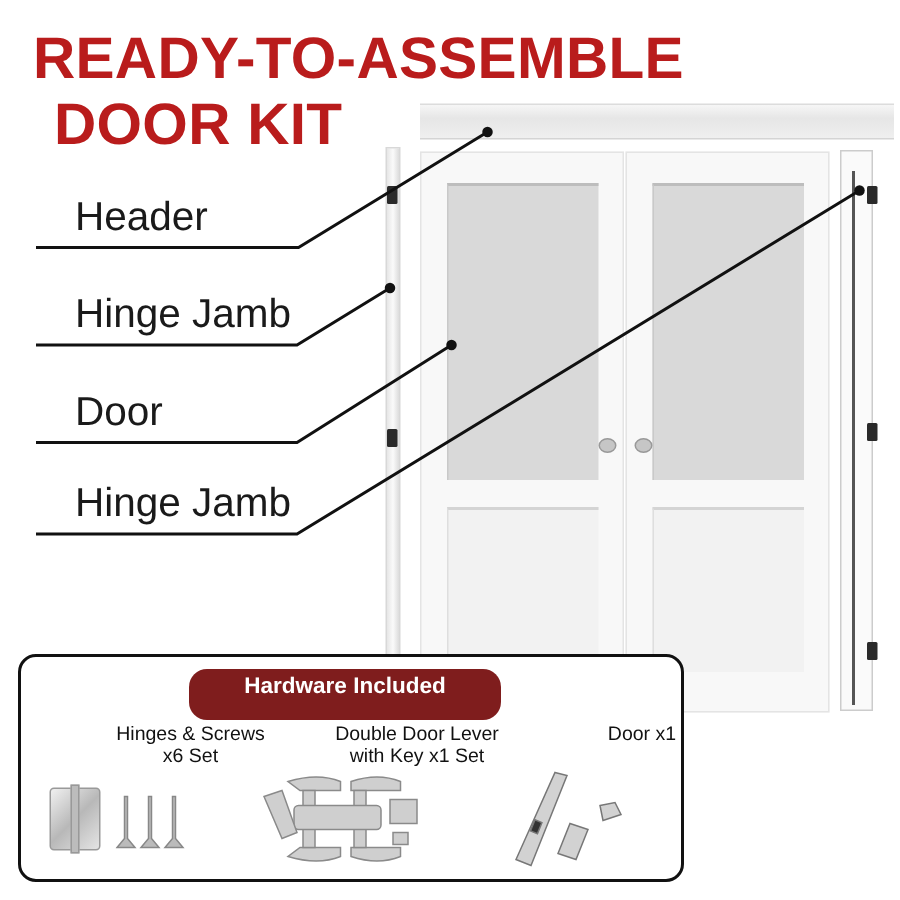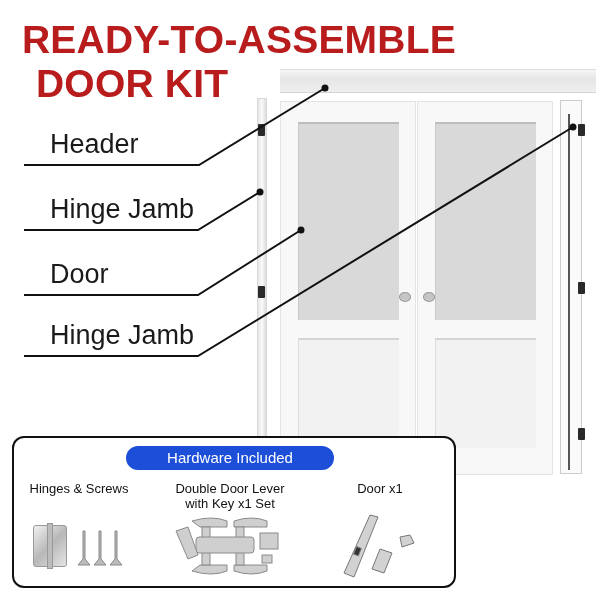--- a/index.html
+++ b/index.html
@@ -19,23 +19,23 @@
   .door-l { left:280px; }
   .door-r { left:417px; width:134px; }
   .glass { position:absolute; left:17px; top:20px; width:100px; height:196px;
            background:#d9d9d9; border-top:2px solid #bdbdbd; border-left:1px solid #c9c9c9; }
   .panel { position:absolute; left:17px; top:236px; width:100px; height:108px;
            background:#f2f2f2; border-top:2px solid #d4d4d4; border-left:1px solid #dedede; }
   .handle { top:292px; width:10px; height:8px; border-radius:50%; background:#c6c6c6; border:1px solid #999; }
   .hinge { width:7px; height:12px; background:#2a2a2a; border-radius:1px; }
   .leader { position:absolute; left:0; top:0; }
   .hw-box { left:12px; top:436px; width:440px; height:148px; border:2px solid #111; border-radius:12px; background:#fff; }
-  .hw-pill { left:126px; top:446px; width:208px; height:24px; background:#1d4ed8; border-radius:12px;
-             color:#fff; font-weight:normal; font-size:15px; text-align:center; line-height:24px; }
-  .hw-cap { font-size:13px; text-align:center; line-height:15px; color:#111; }
+  .hw-pill { left:126px; top:446px; width:208px; height:34px; background:#7f1d1d; border-radius:12px;
+             color:#fff; font-weight:bold; font-size:15px; text-align:center; line-height:24px; }
+  .hw-cap { font-size:13px; text-align:center; line-height:15px; color:#111;padding-left:48px; }
   .metal { background:linear-gradient(135deg,#f0f0f0,#b8b8b8 50%,#e4e4e4); border:1px solid #999; }
 </style>
 </head>
 <body>
 
 <div class="abs title title1">READY-TO-ASSEMBLE</div>
 <div class="abs title title2">DOOR KIT</div>
 
 <div class="abs hdr-piece"></div>
 <div class="abs jamb-left"></div>
@@ -77,20 +77,21 @@
 <div class="abs label" style="top:131px;">Header</div>
 <div class="abs label" style="top:196px;">Hinge Jamb</div>
 <div class="abs label" style="top:261px;">Door</div>
 <div class="abs label" style="top:322px;">Hinge Jamb</div>
 
 <div class="abs hw-box"></div>
 <div class="abs hw-pill">Hardware Included</div>
 
 <div class="abs hw-cap" style="left:14px;top:481px;width:130px;">
   <div>Hinges &amp; Screws</div>
+  <div>x6 Set</div>
 </div>
 <div class="abs" style="left:33px;top:523px;width:104px;height:46px;">
   <div class="abs metal" style="left:0;top:2px;width:32px;height:40px;border-radius:3px;"></div>
   <div class="abs" style="left:14px;top:0;width:4px;height:44px;background:#bcbcbc;border:1px solid #999;"></div>
   <svg class="abs" style="left:44px;top:6px;" width="54" height="38">
     <g fill="#bbb" stroke="#888" stroke-width="1">
       <path d="M6 2 L8 2 L8 30 L13 36 L1 36 L6 30 Z"></path>
       <path d="M22 2 L24 2 L24 30 L29 36 L17 36 L22 30 Z"></path>
       <path d="M38 2 L40 2 L40 30 L45 36 L33 36 L38 30 Z"></path>
     </g>

